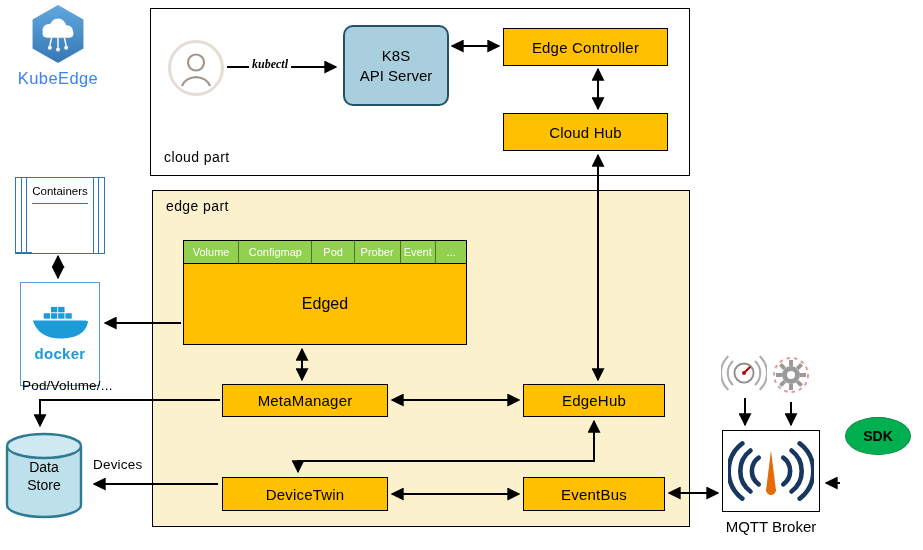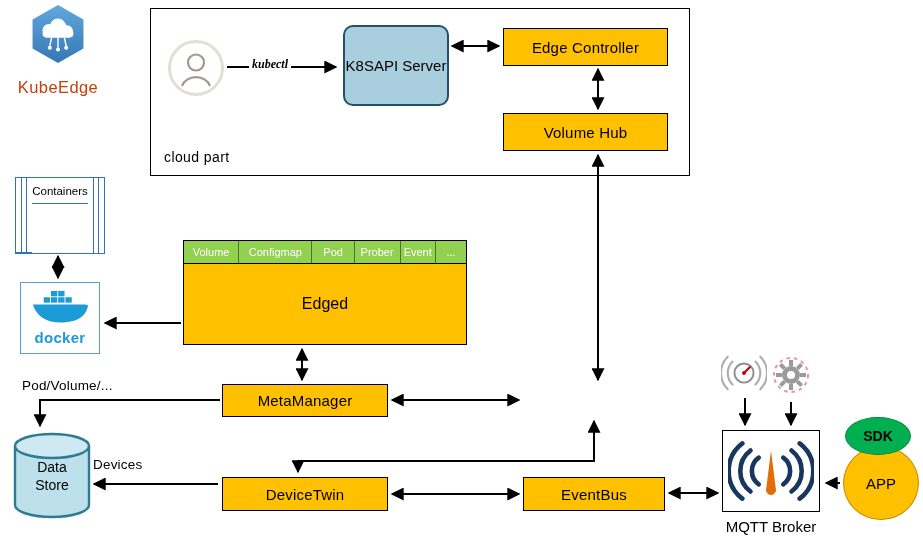--- a/index.html
+++ b/index.html
@@ -8,30 +8,30 @@
          font-family:"Liberation Sans",sans-serif;color:#000}
 
   
   .obox{position:absolute;background:var(--orange);border:1.6px solid #000;
         display:flex;align-items:center;justify-content:center;font-size:15px;letter-spacing:.2px}
   .part-label{position:absolute;font-size:14px;letter-spacing:.4px}
   .floating-label{position:absolute;font-size:13.5px;letter-spacing:.2px}
 
   
   #logo{position:absolute;left:10;top:4px;left:10px;width:96px;text-align:center}
-  #logo .logo-text{font-size:16.5px;letter-spacing:.4px;margin-top:10px;color:#c2410c;font-weight:500}
+  #logo .logo-text{font-size:16.5px;letter-spacing:.4px;margin-top:1px;color:#3b82f6;font-weight:500}
 
   
   #cloud-box{position:absolute;left:150px;top:8px;width:540px;height:168px;border:1.6px solid #000;background:#fff}
   #cloud-box .part-label{left:13px;bottom:10px}
   #user-icon{position:absolute;left:167px;top:39px;width:58px;height:58px}
   #kubectl{position:absolute;left:249px;top:57px;font-family:"Liberation Serif",serif;
            font-style:italic;font-weight:600;font-size:12px;background:#fff;padding:0 3px;z-index:8}
   #k8s-box{position:absolute;left:343px;top:25px;width:106px;height:81px;background:var(--k8s-blue);
-           border:2px solid var(--k8s-border);border-radius:10px;display:flex;flex-direction:row;
+           border:2px solid var(--k8s-border);border-radius:10px;display:flex;flex-direction:column;
            align-items:center;justify-content:center;font-size:15px;line-height:1.3}
   #edge-controller{left:503px;top:28px;width:165px;height:38px}
   #cloud-hub{left:503px;top:113px;width:165px;height:38px}
 
   
   #edge-box{position:absolute;left:152px;top:190px;width:538px;height:337px;border:1.6px solid #000;background:var(--edge-bg)}
   #edge-box .part-label{left:13px;top:7px}
   #edged{position:absolute;left:183px;top:240px;width:284px;height:105px;border:1.6px solid #000;
          background:var(--orange);display:flex;flex-direction:column}
   .edged-tabs{display:flex;height:23px;background:var(--tab-green);border-bottom:1.3px solid #000}
@@ -46,25 +46,25 @@
 
   
   #containers-grid{position:absolute;left:15px;top:177px;width:90px;height:77px;border:1.6px solid var(--grid-blue);
                    background:#fff;display:flex;flex-direction:row}
   .cg-row{flex:1;display:flex}
   .cg-row > div{flex:1;border-right:1.6px solid var(--grid-blue)}
   .cg-row > div:last-child{border-right:none}
   .cg-top{border-bottom:1.6px solid var(--grid-blue)}
   .cg-mid{height:26px;border-bottom:1.6px solid var(--grid-blue);display:flex;align-items:center;
           justify-content:center;font-size:11.5px}
-  #docker-box{position:absolute;left:20px;top:282px;width:80px;height:72px;border:1.6px solid #5B9BD5;
+  #docker-box{position:absolute;left:20px;top:282px;width:80px;height:104px;border:1.6px solid #5B9BD5;
               background:#fff;display:flex;flex-direction:column;align-items:center;justify-content:center;gap:1px}
   #docker-box .docker-text{color:var(--docker-blue);font-weight:bold;font-size:15px;letter-spacing:.3px}
   #pod-volume-label{left:22px;top:378px}
-  #data-store{position:absolute;left:12px;top:432px;width:80px;height:88px}
+  #data-store{position:absolute;left:4px;top:432px;width:80px;height:88px}
   #data-store .cyl-text{position:absolute;left:0;top:27px;width:100%;text-align:center;font-size:14px;line-height:1.25}
   #devices-label{left:93px;top:457px}
 
   
   #gauge-icon{position:absolute;left:721px;top:350px}
   #gear-icon{position:absolute;left:766px;top:348px}
   #mqtt-box{position:absolute;left:722px;top:430px;width:98px;height:82px;border:1.6px solid #000;background:#fff;
             display:flex;align-items:center;justify-content:center}
   #mqtt-label{position:absolute;left:703px;top:518px;width:136px;text-align:center;font-size:15px}
   #sdk-badge{position:absolute;left:845px;top:417px;width:66px;height:38px;border-radius:50%;
@@ -122,36 +122,40 @@
       <path d="M15,47 a14.5,12 0 0 1 28,0" fill="none" stroke="#A3968C" stroke-width="2.2"></path>
     </svg>
   </div>
   <span id="kubectl">kubectl</span>
 
   <div id="k8s-box">
     <div>K8S</div>
     <div>API Server</div>
   </div>
   <div class="obox" id="edge-controller">Edge Controller</div>
-  <div class="obox" id="cloud-hub">Volume Hub</div>
-
+  <div class="obox" id="cloud-hub">Cloud Hub</div>
+
+  <div id="edge-box">
+    <span class="part-label">edge part</span>
+  </div>
 
   <div id="edged">
     <div class="edged-tabs">
       <span class="tab" style="flex:63">Volume</span>
       <span class="tab" style="flex:84">Configmap</span>
       <span class="tab" style="flex:48">Pod</span>
       <span class="tab" style="flex:52">Prober</span>
       <span class="tab" style="flex:40">Event</span>
       <span class="tab" style="flex:35">...</span>
     </div>
     <div class="edged-body">Edged</div>
   </div>
 
   <div class="obox" id="meta-manager">MetaManager</div>
+  <div class="obox" id="edge-hub">EdgeHub</div>
   <div class="obox" id="device-twin">DeviceTwin</div>
   <div class="obox" id="event-bus">EventBus</div>
 
   <div id="containers-grid">
     <div class="cg-row cg-top">
         <div></div>
         <div></div>
         <div></div>
       </div>
     <div class="cg-mid">Containers</div>
@@ -236,21 +240,20 @@
       </g>
       <g fill="var(--mqtt-orange)">
         <polygon points="42,10 37,50 47,50"></polygon>
         <circle cx="42" cy="49" r="4.5"></circle>
       </g>
     </svg>
   </div>
   <div id="mqtt-label">MQTT Broker</div>
 
   <div id="sdk-badge">SDK</div>
-  <div id="app-badge">APP</div>
 
   <svg id="arrows" width="923" height="550">
     <defs>
       <marker id="ah" viewBox="0 0 10 10" refX="9" refY="5" markerWidth="6.5" markerHeight="6.5" orient="auto-start-reverse">
         <path d="M0,0 L10,5 L0,10 Z" fill="#000"></path>
       </marker>
     </defs>
     <g stroke="#000" stroke-width="2" fill="none">
       <line x1="227" y1="67" x2="336" y2="67" marker-end="url(#ah)"></line>
       <line x1="452" y1="46" x2="499" y2="46" marker-start="url(#ah)" marker-end="url(#ah)"></line>

